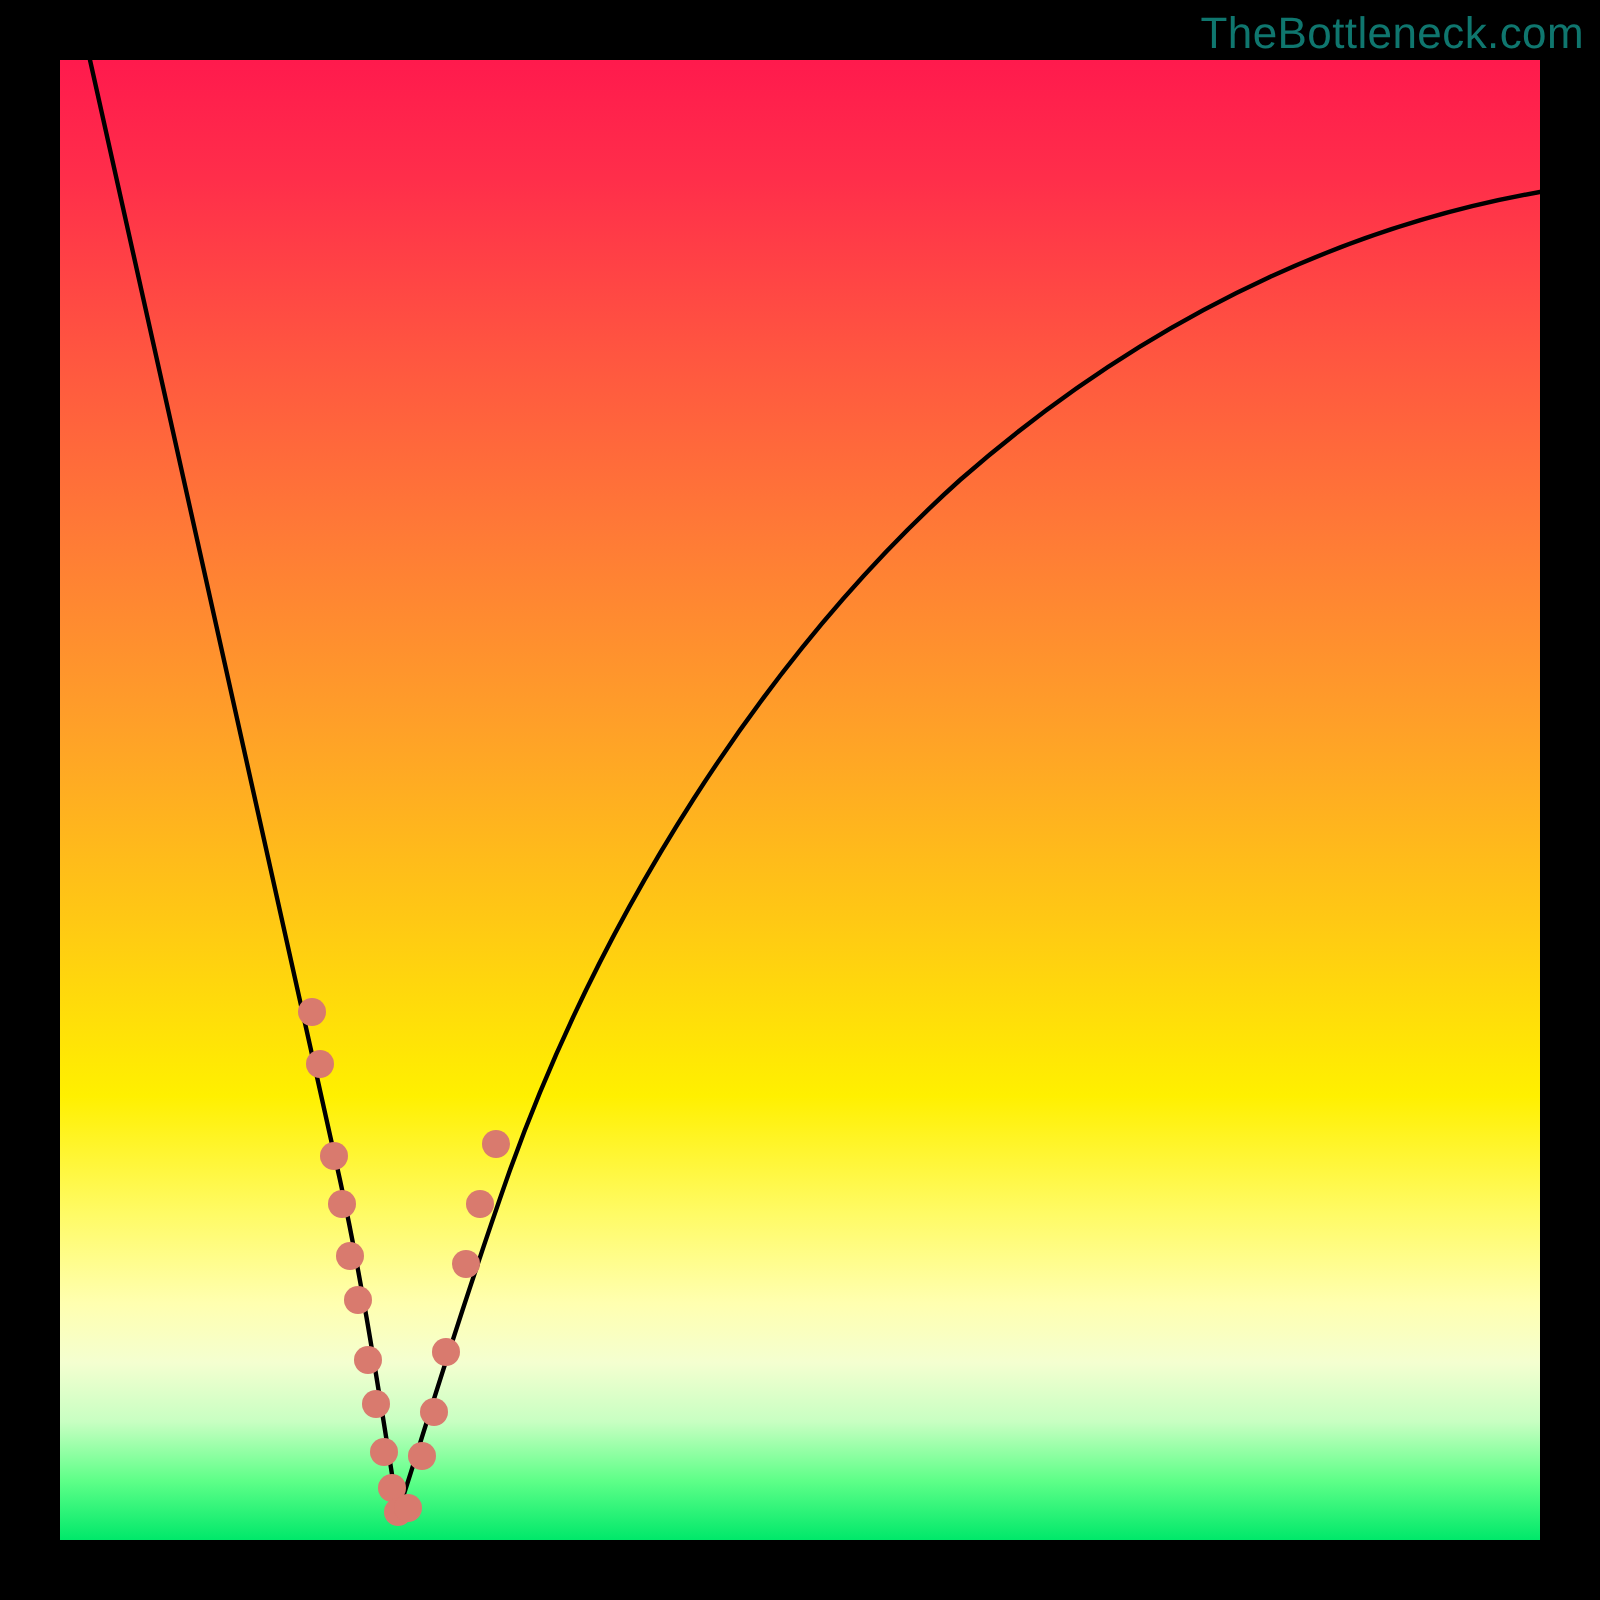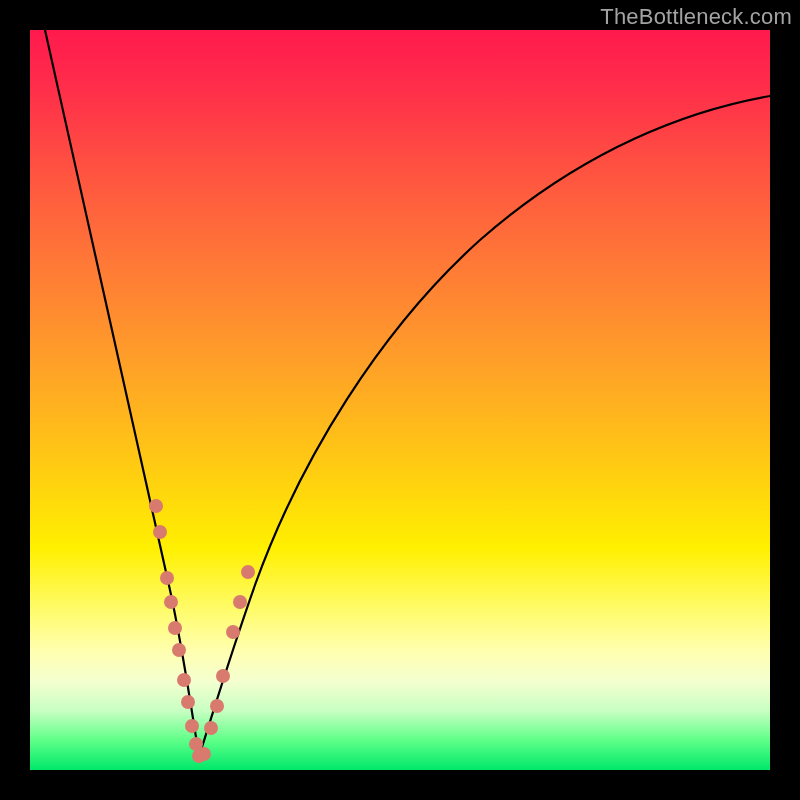--- a/index.html
+++ b/index.html
@@ -40,21 +40,21 @@
       #ffffb0 84%,
       #f4ffd0 88%,
       #c8ffc2 92%,
       #5eff88 96%,
       #00e86a 100%);
   }
   .watermark {
     position: absolute;
     top: 4px;
     right: 8px;
-    color: #a3a3a3;
+    color: #0f766e;
     font-size: 22px;
     font-weight: 500;
     letter-spacing: 0.2px;
     user-select: none;
   }
   svg.curve {
     position: absolute;
     left: 0; top: 0;
     width: 740px; height: 740px;
   }

